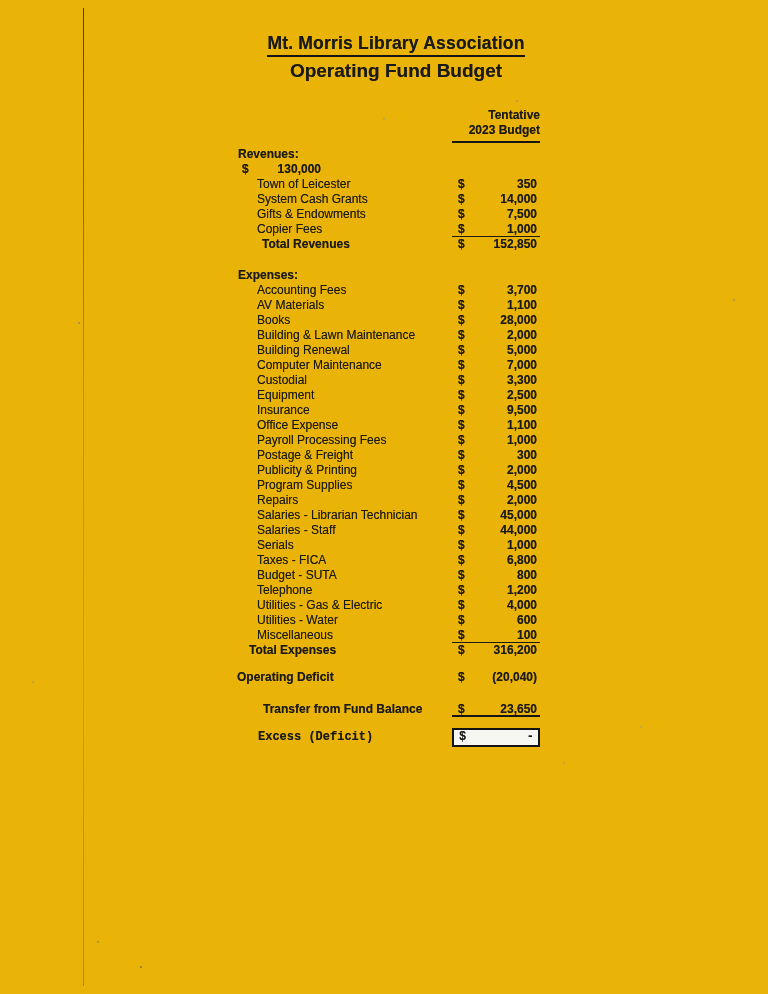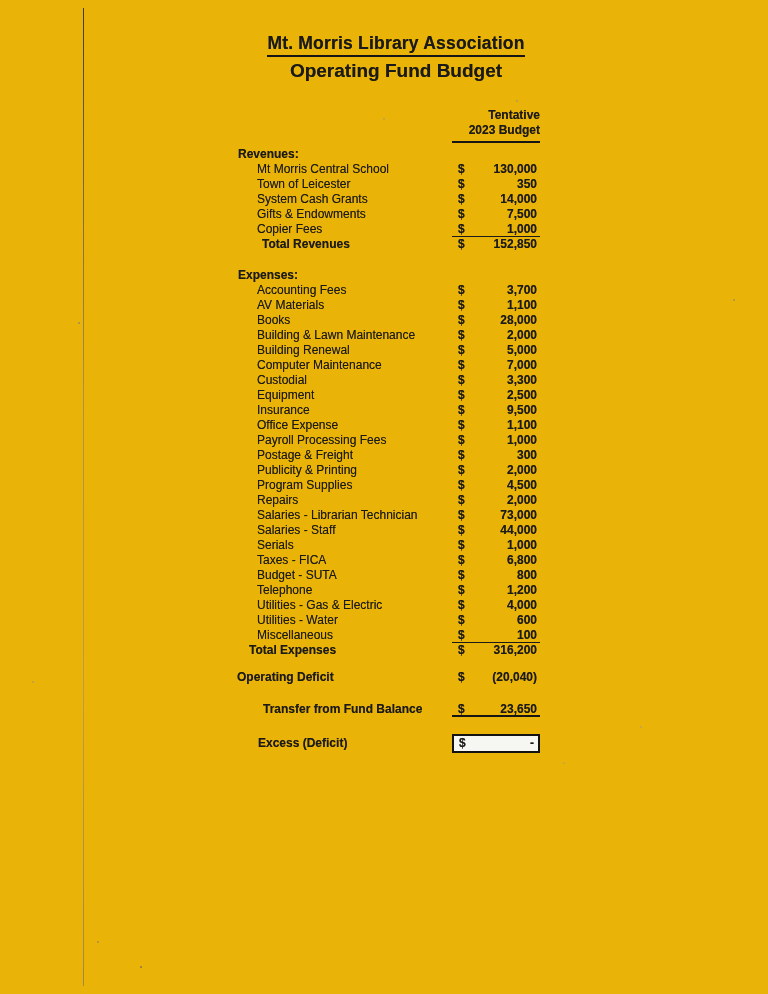--- a/index.html
+++ b/index.html
@@ -59,21 +59,21 @@
   .i-sec{padding-left:2px;}
   .i-item{padding-left:21px;}
   .i-totrev{padding-left:26px;}
   .i-totexp{padding-left:13px;}
   .i-od{padding-left:1px;}
   .i-tr{padding-left:27px;}
   .i-ex{padding-left:22px;}
   .mt-exp{margin-top:16px;}
   .mt-od{margin-top:12px;}
   .mt-tr{margin-top:17px;}
-  .mt-ex{margin-top:16px;}
+  .mt-ex{margin-top:10px;font-family:Liberation Mono, monospace;}
   .excess-row{display:flex;height:20px;align-items:center;}
   .excess-box{
     width:88px;height:19px;box-sizing:border-box;border:2px solid #131313;
     display:flex;justify-content:space-between;align-items:center;
     padding:0 4px 0 5px;font-weight:bold;background:#f6f6f3;
   }
 </style>
 </head>
 <body>
 
@@ -91,21 +91,20 @@
     <div class="colhead">
       <div>Tentative</div>
       <div>2023 Budget</div>
     </div>
 
     <div class="row" style="margin-top:4px">
       <div class="lbl bold i-sec">Revenues:</div>
     </div>
 
     <div class="row">
-      <div class="lbl i-item">Mt Morris Central School</div>
       <div class="amt">
         <span>$</span>
         <span>130,000</span>
       </div>
     </div>
     <div class="row">
       <div class="lbl i-item">Town of Leicester</div>
       <div class="amt">
         <span>$</span>
         <span>350</span>
@@ -246,21 +245,21 @@
       <div class="lbl i-item">Repairs</div>
       <div class="amt">
         <span>$</span>
         <span>2,000</span>
       </div>
     </div>
     <div class="row">
       <div class="lbl i-item">Salaries - Librarian Technician</div>
       <div class="amt">
         <span>$</span>
-        <span>73,000</span>
+        <span>45,000</span>
       </div>
     </div>
     <div class="row">
       <div class="lbl i-item">Salaries - Staff</div>
       <div class="amt">
         <span>$</span>
         <span>44,000</span>
       </div>
     </div>
     <div class="row">

